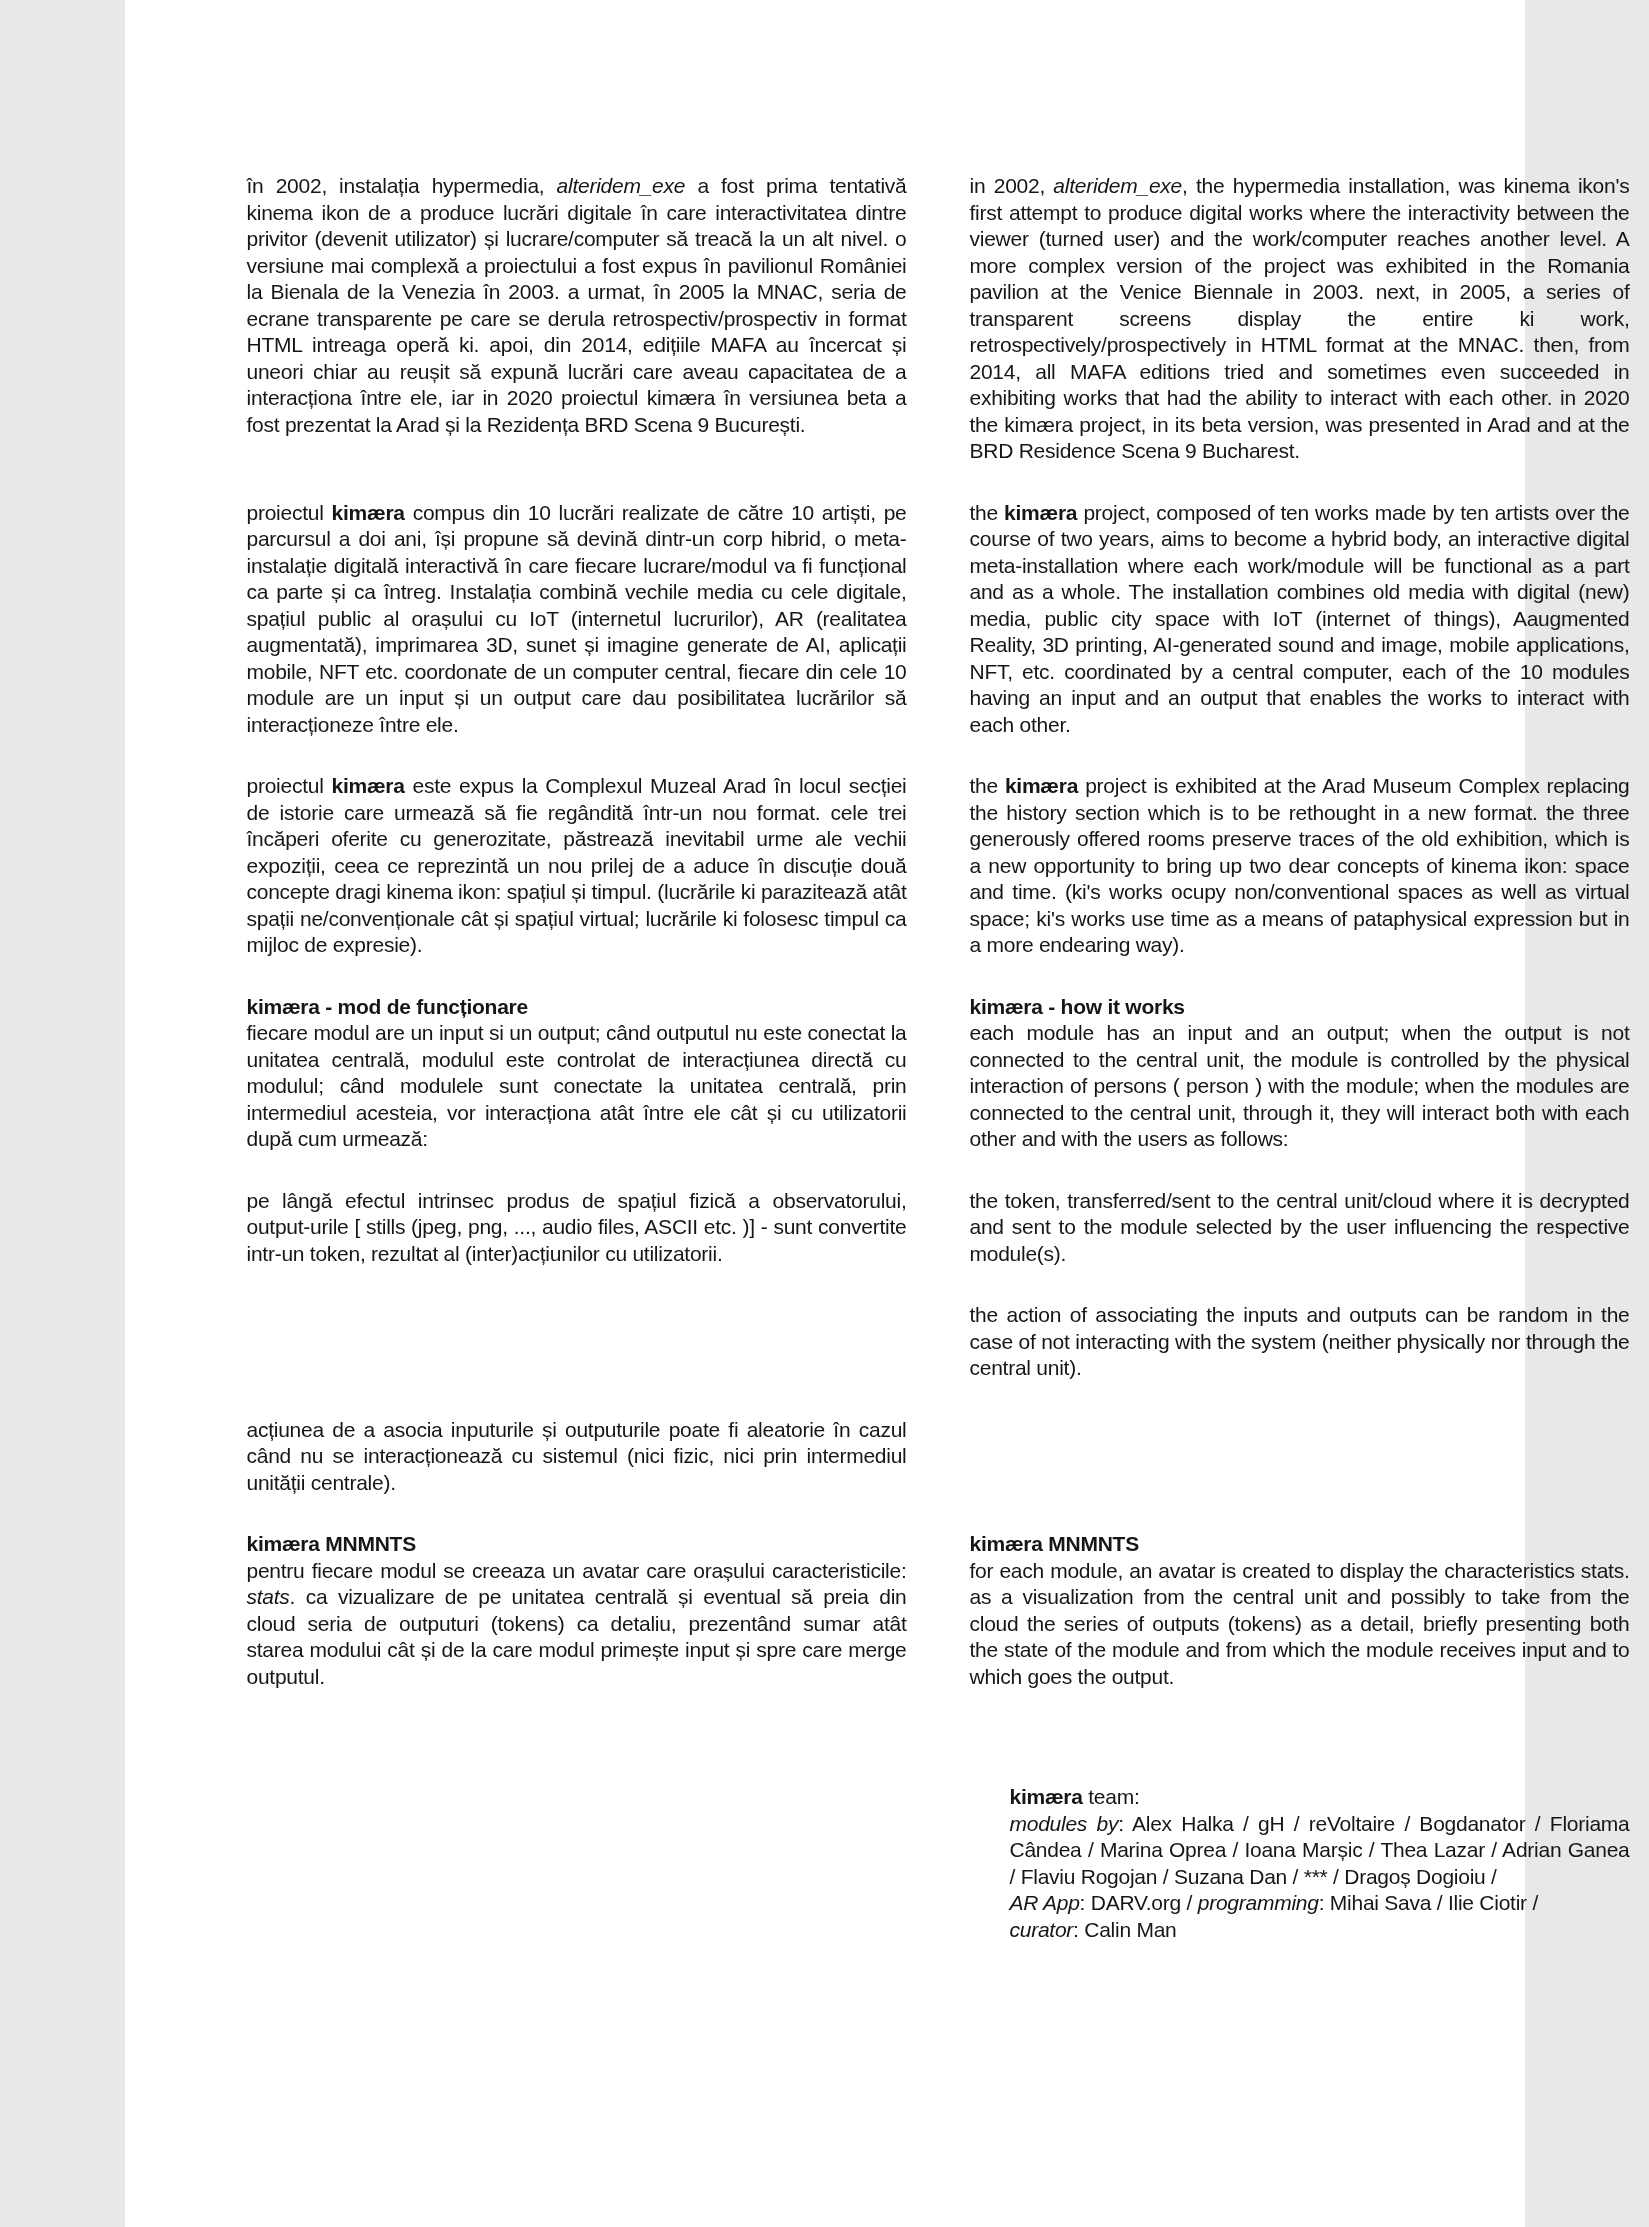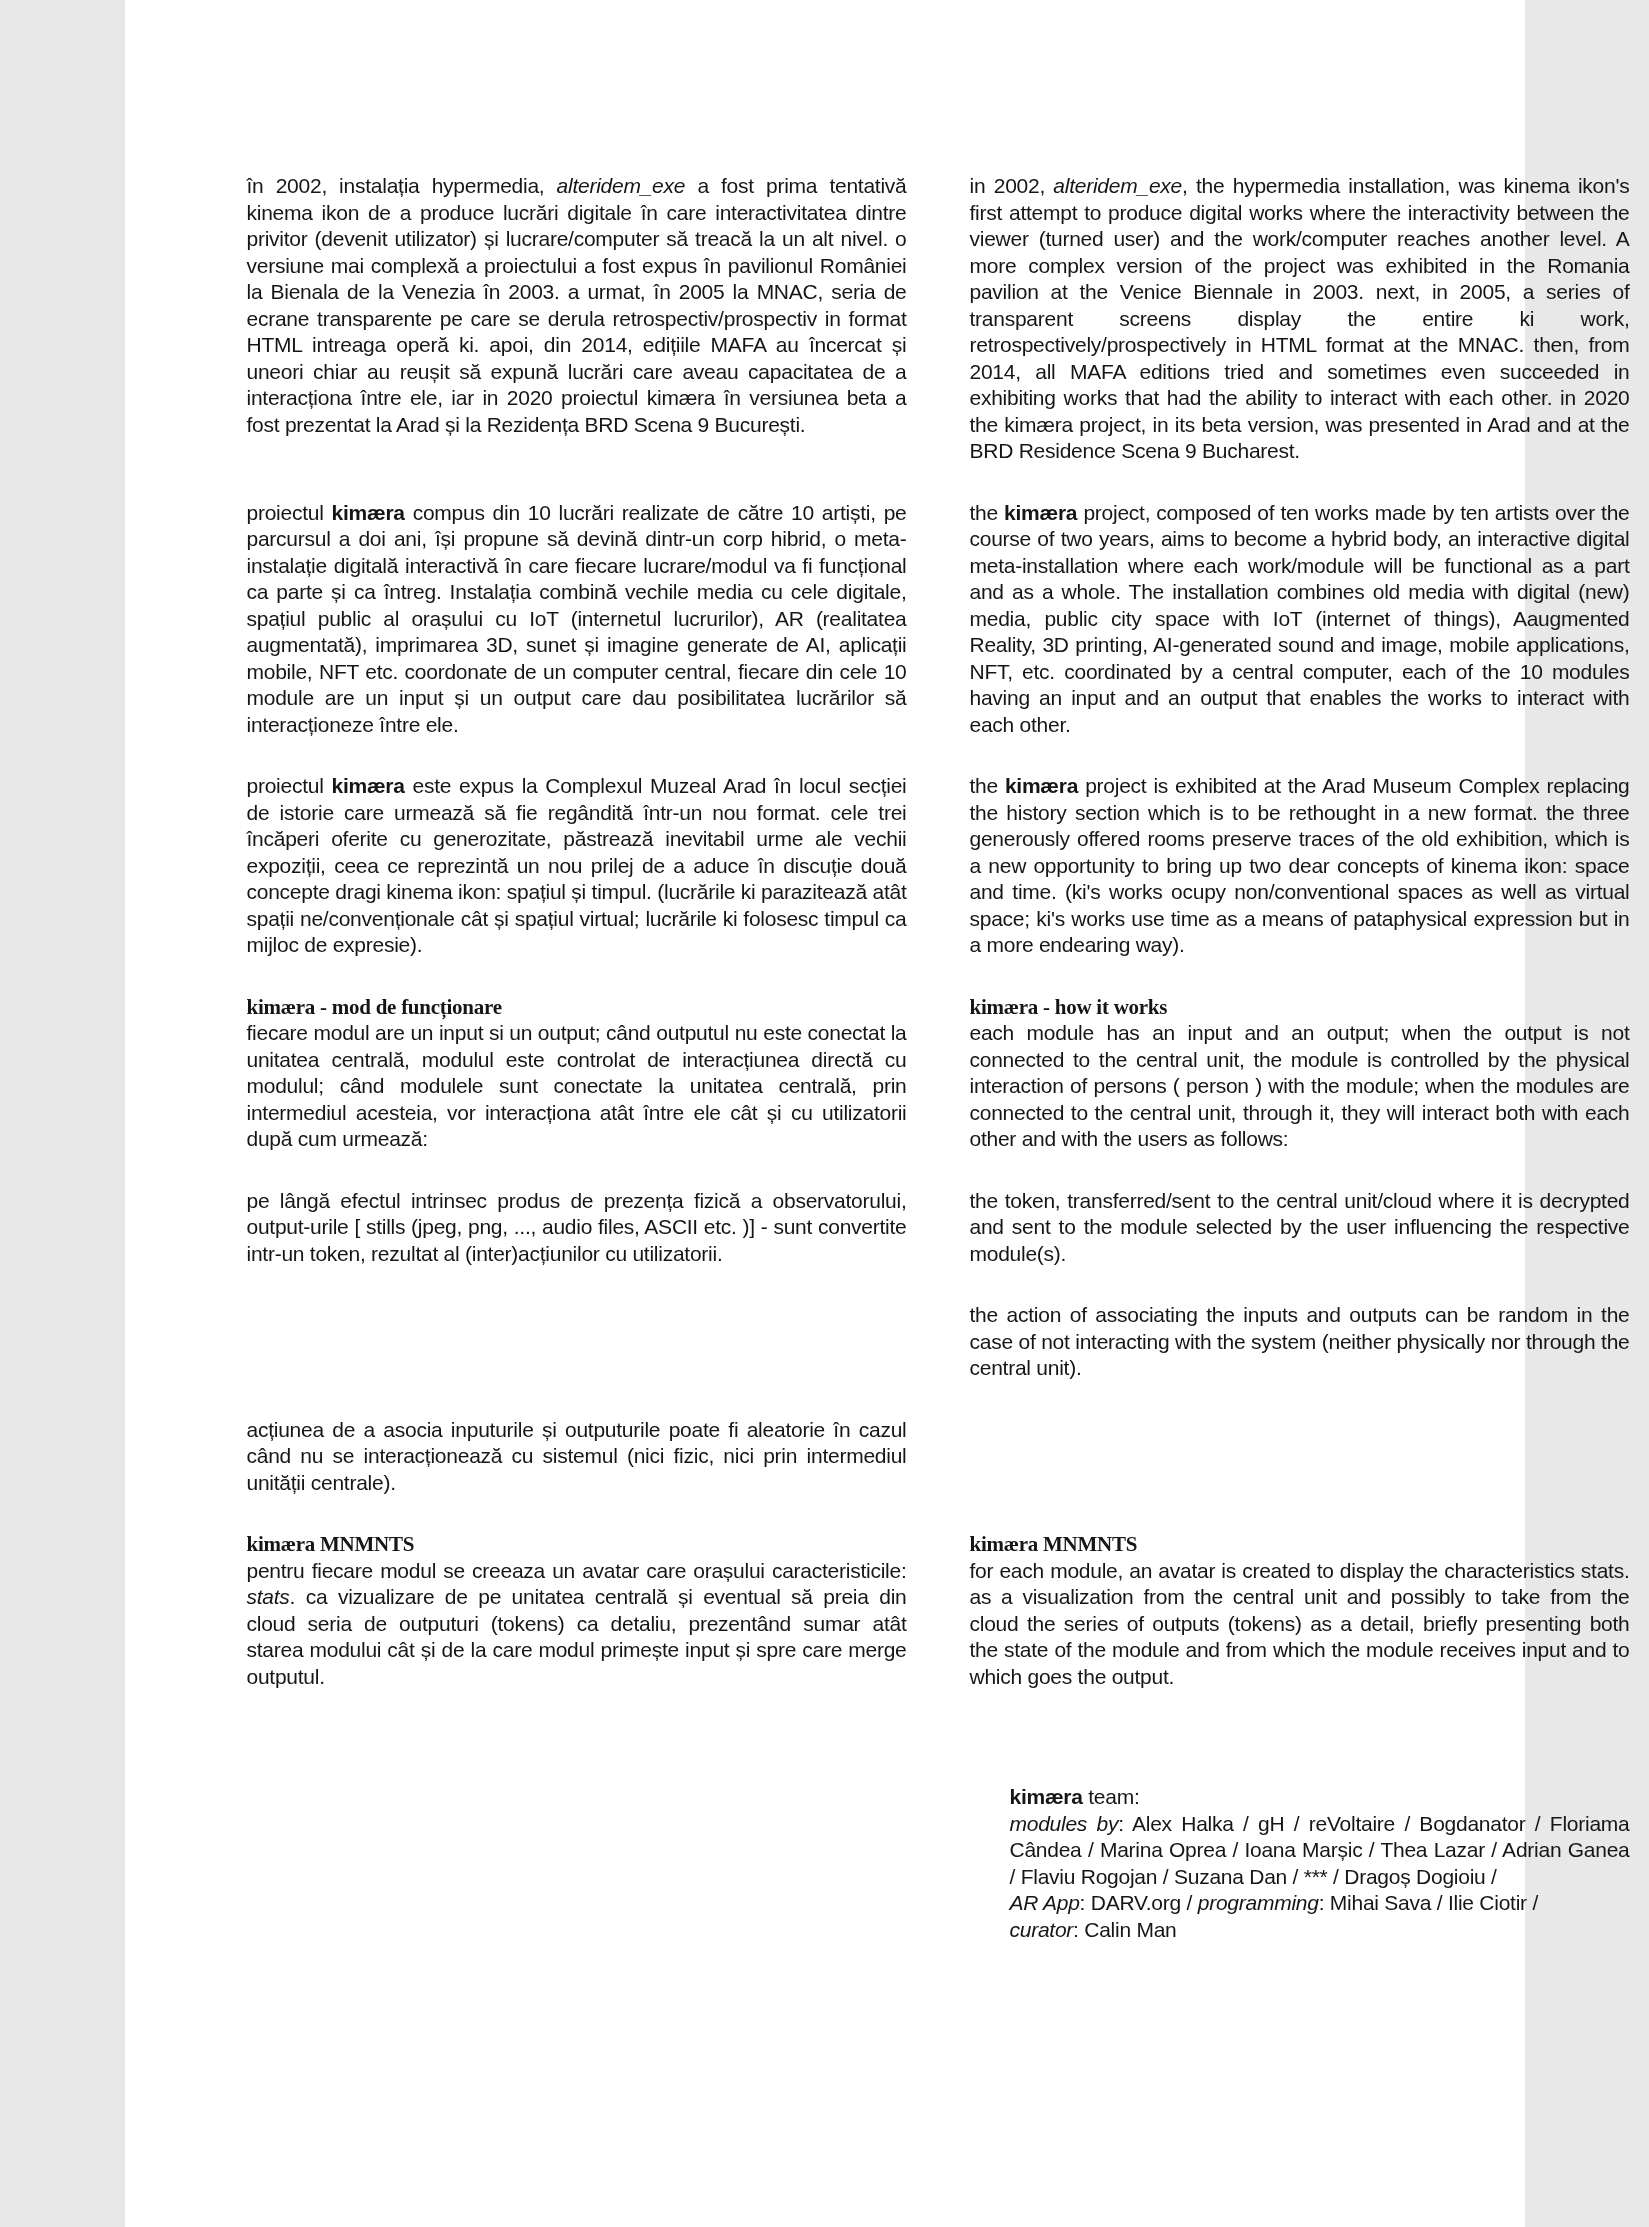--- a/index.html
+++ b/index.html
@@ -30,21 +30,20 @@
   }
   .block {
     text-align: justify;
     text-justify: inter-word;
     margin: 0;
   }
   .block p { margin: 0; }
   .heading {
     font-weight: 700;
     text-align: left;
-    font-family: Liberation Serif, serif;
   }
   .col-ro { grid-column: 1; }
   .col-en { grid-column: 2; }
   .team-block {
     grid-column: 2;
     margin-top: 38px;
     text-align: justify;
     text-justify: inter-word;
     margin-left: 40px;
   }
@@ -81,21 +80,21 @@
     <div class="block col-ro">
       <div class="heading">kimæra - mod de funcționare</div>
       <p>fiecare modul are un input si un output; când outputul nu este conectat la unitatea centrală, modulul este controlat de interacțiunea directă cu modulul; când modulele sunt conectate la unitatea centrală, prin intermediul acesteia, vor interacționa atât între ele cât și cu utilizatorii după cum urmează:</p>
     </div>
     <div class="block col-en">
       <div class="heading">kimæra - how it works</div>
       <p>each module has an input and an output; when the output is not connected to the central unit, the module is controlled by the physical interaction of persons ( person ) with the module; when the modules are connected to the central unit, through it, they will interact both with each other and with the users as follows:</p>
     </div>
 
     <div class="block col-ro">
-        <p>pe lângă efectul intrinsec produs de prezența fizică a observatorului, output-urile [ stills (jpeg, png, ..., audio files, ASCII etc. )] - sunt convertite intr-un token, rezultat al (inter)acțiunilor cu utilizatorii.</p>
+        <p>pe lângă efectul intrinsec produs de spațiul fizică a observatorului, output-urile [ stills (jpeg, png, ..., audio files, ASCII etc. )] - sunt convertite intr-un token, rezultat al (inter)acțiunilor cu utilizatorii.</p>
       </div>
 
     <div class="block col-en">
         <p>the token, transferred/sent to the central unit/cloud where it is decrypted and sent to the module selected by the user influencing the respective module(s).</p>
       </div>
 
     <div class="block col-en">
         <p>the action of associating the inputs and outputs can be random in the case of not interacting with the system (neither physically nor through the central unit).</p>
       </div>
     <div class="block col-ro">

